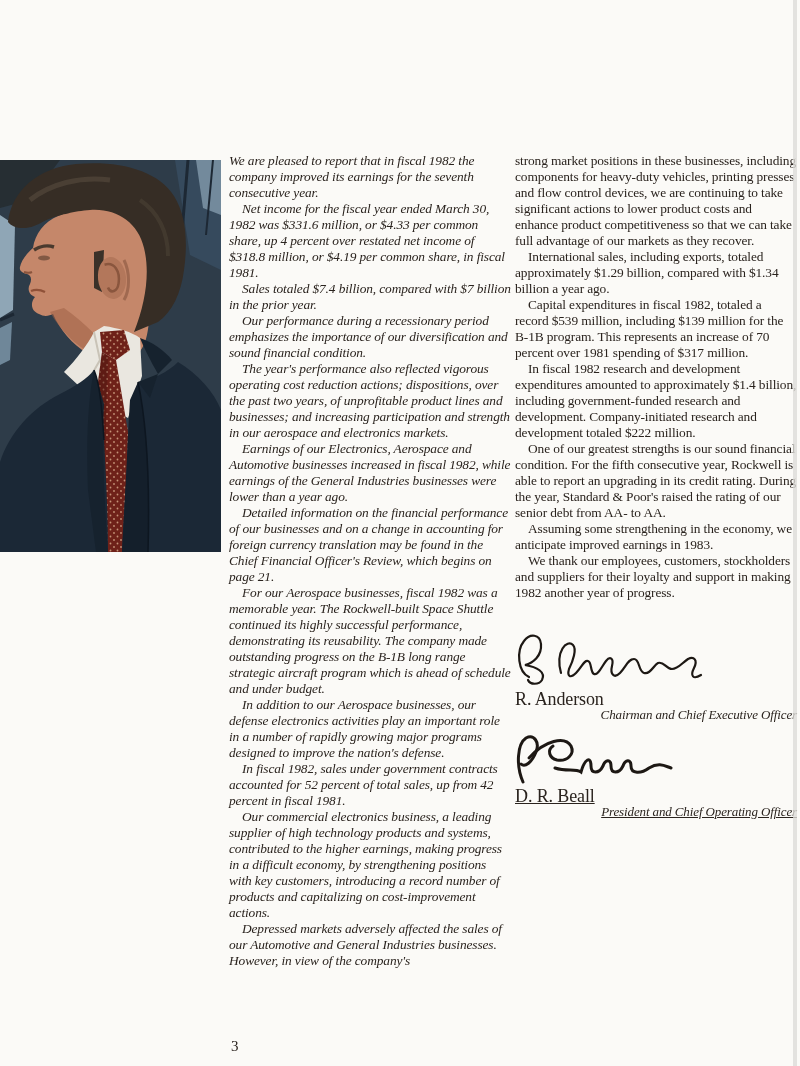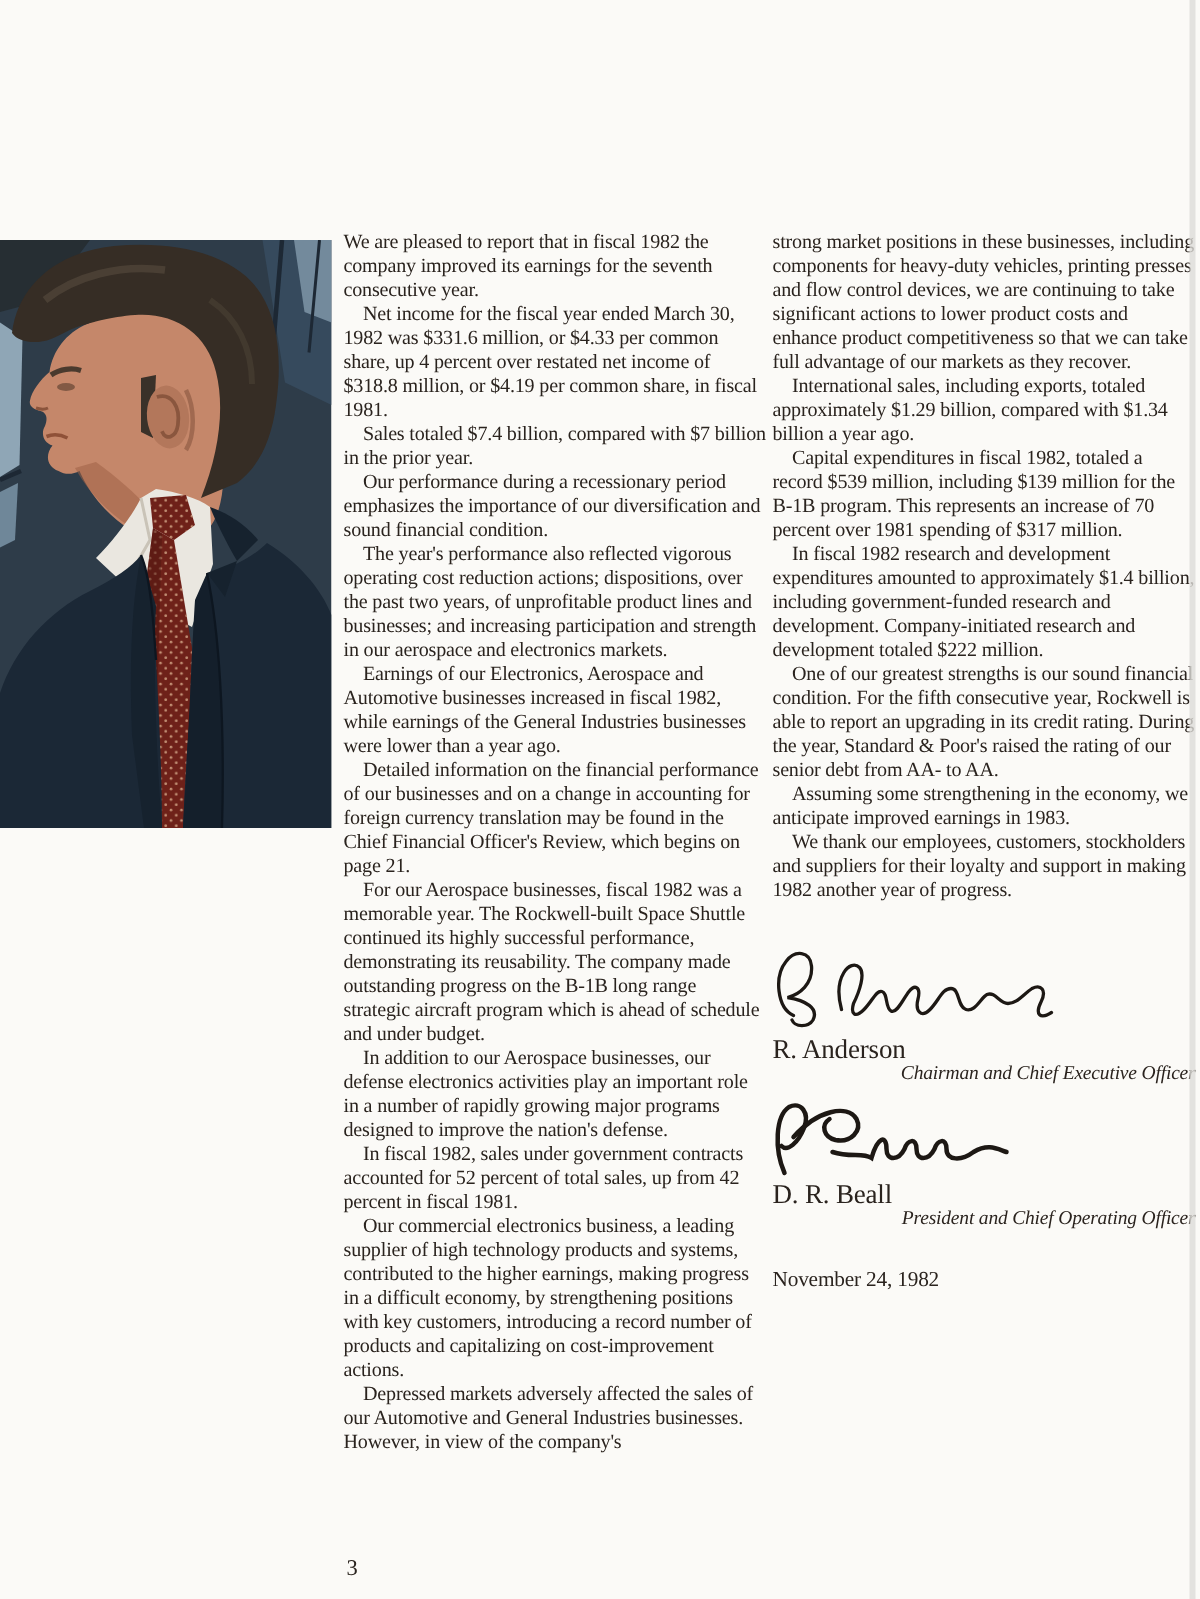--- a/index.html
+++ b/index.html
@@ -12,26 +12,26 @@
     overflow:hidden;
   }
   .page{position:absolute;inset:0;}
   .scan-edge{position:absolute;top:0;right:3px;width:4px;height:100%;
     background:#dddcd8;opacity:.8;}
   .photo{position:absolute;left:0;top:160px;width:221px;height:392px;}
   .photo svg{display:block;}
   .col{position:absolute;top:153px;width:282px;
     font-size:13.4px;line-height:16px;letter-spacing:-0.12px;
     text-align:left;}
-  .col-left{left:229px;}
+  .col-left{left:229px;font-style:italic;}
   .col-right{left:515px;}
   .col p{margin:0;text-indent:13px;}
   .col p.noindent{text-indent:0;}
   .sig-block{margin-top:30px;}
-  .sig-block.second{margin-top:8px;}
+  .sig-block.second{margin-top:8px;text-decoration:underline;}
   .sig-svg{display:block;margin:0 0 2px -2px;}
   .sig-name{font-size:18px;line-height:16px;}
   .sig-title{font-style:italic;font-size:13px;line-height:15px;text-align:right;}
   .date-line{margin-top:26px;font-size:14.2px;}
   .page-number{position:absolute;left:231px;top:1038px;font-size:15px;}
 </style>
 </head>
 <body>
 
 <div class="page">
@@ -149,19 +149,18 @@
         <g fill="none" stroke="#1d1814" stroke-width="3" stroke-linecap="round">
           <path d="M10,52 C3,36 4,14 13,8 C21,4 27,12 23,22 C19,32 12,38 8,34"></path>
           <path d="M16,28 C32,10 52,6 58,16 C62,24 54,32 44,30 C36,28 34,20 40,16"></path>
           <path d="M42,38 C54,42 62,38 68,42 C72,28 78,26 78,36 C78,44 86,44 90,36 C92,30 98,28 98,36 C98,44 106,44 110,36 C112,30 118,28 118,36 C118,44 128,44 136,38 C146,32 152,36 158,38"></path>
         </g>
       </svg>
       <div class="sig-name">D. R. Beall</div>
       <div class="sig-title">President and Chief Operating Officer</div>
     </div>
 
-    <div class="date-line">November 24, 1982</div>
   </div>
 
   <div class="page-number">3</div>
 
   <div class="scan-edge"></div>
 </div>
 
 </body></html>

